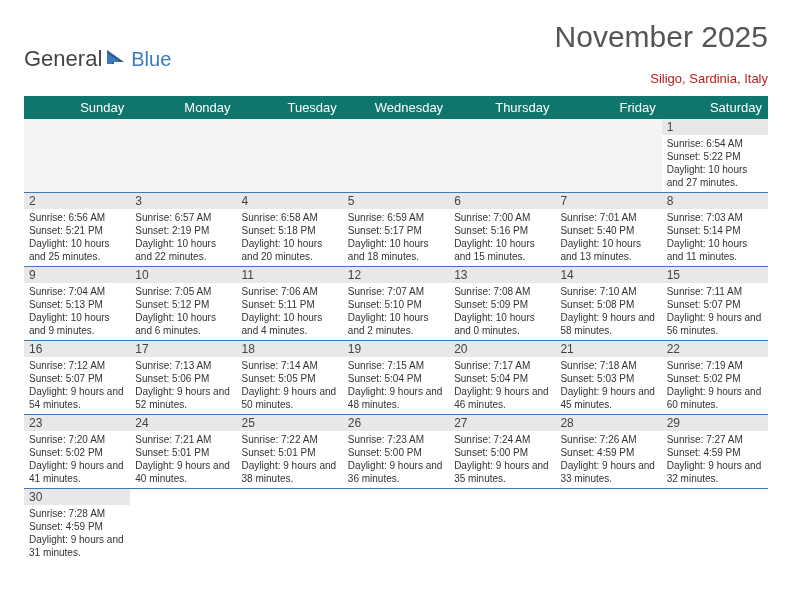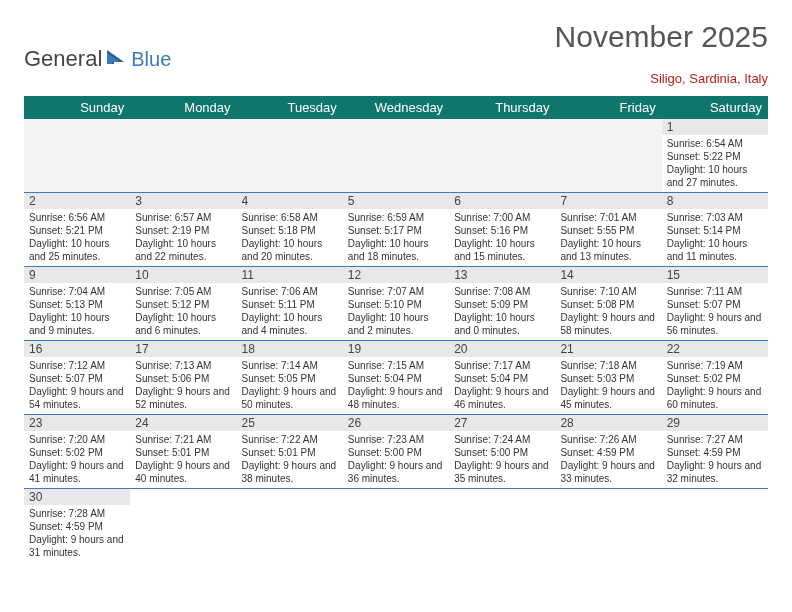--- a/index.html
+++ b/index.html
@@ -153,21 +153,21 @@
           <div>Sunset: 5:17 PM</div>
           <div>Daylight: 10 hours and 18 minutes.</div>
         </td>
         <td>
           <div>Sunrise: 7:00 AM</div>
           <div>Sunset: 5:16 PM</div>
           <div>Daylight: 10 hours and 15 minutes.</div>
         </td>
         <td>
           <div>Sunrise: 7:01 AM</div>
-          <div>Sunset: 5:55 PM</div>
+          <div>Sunset: 5:40 PM</div>
           <div>Daylight: 10 hours and 13 minutes.</div>
         </td>
         <td>
           <div>Sunrise: 7:03 AM</div>
           <div>Sunset: 5:14 PM</div>
           <div>Daylight: 10 hours and 11 minutes.</div>
         </td>
       </tr>
       <tr class="daynum-row">
         <td>9</td>

